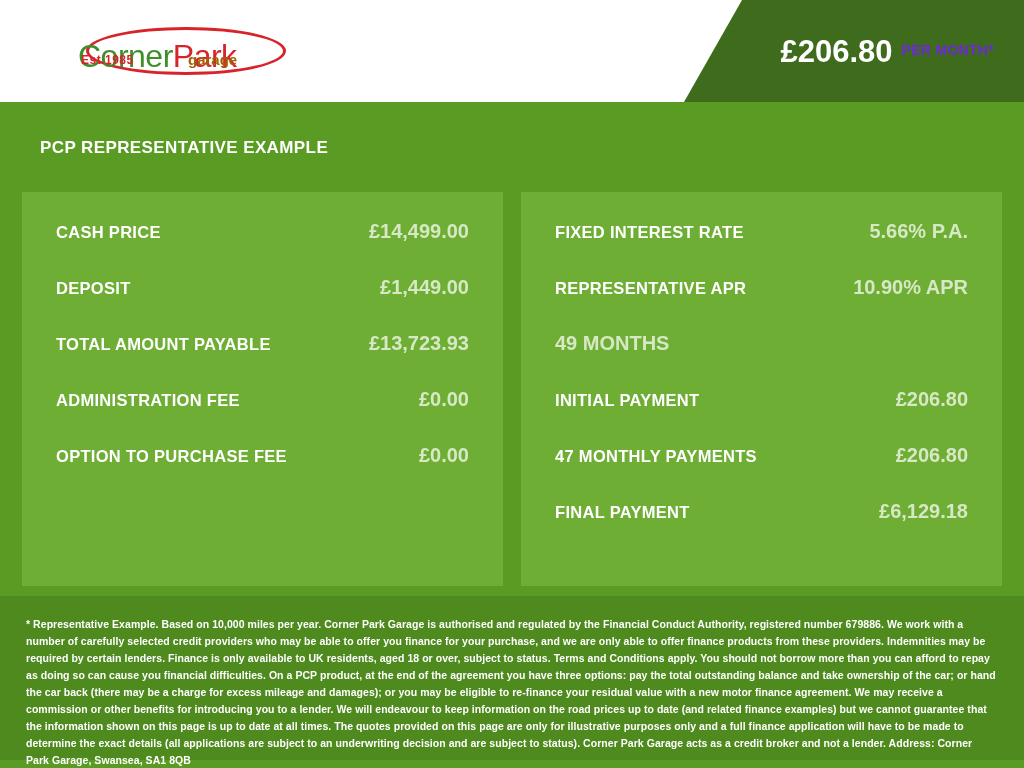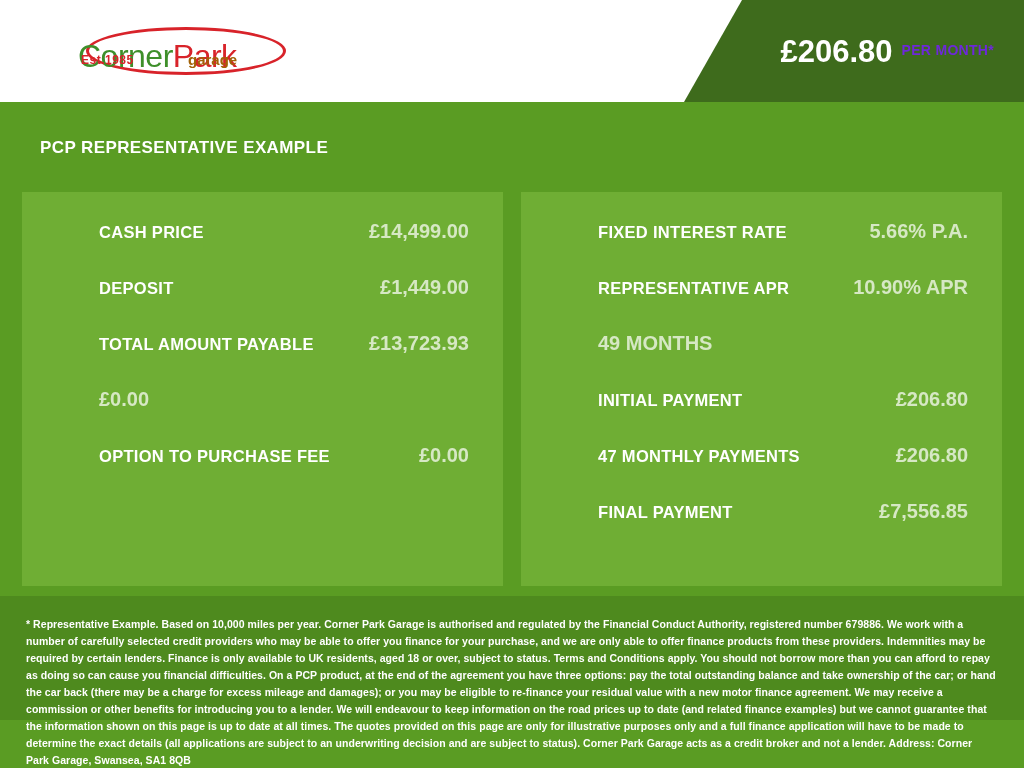--- a/index.html
+++ b/index.html
@@ -128,21 +128,20 @@
   .panel {
     width: 481px;
     background: #6fae34;
     padding: 28px 34px 30px 34px;
   }
   .row {
     display: flex;
     align-items: baseline;
     justify-content: space-between;
     height: 56px;
-    margin-left: 43px;
   }
   .row-label {
     color: #ffffff;
     font-size: 16.5px;
     font-weight: bold;
     letter-spacing: 0.3px;
     white-space: nowrap;
   }
   .row-value {
     color: #d6e8c4;
@@ -150,21 +149,21 @@
     font-weight: bold;
     white-space: nowrap;
   }
 
   
   .disclaimer {
     position: absolute;
     left: 0;
     top: 596px;
     width: 1024px;
-    height: 124px;
+    height: 164px;
     background: #4e8a1e;
     padding: 20px 26px 0 26px;
   }
   .disclaimer p {
     color: #ffffff;
     font-size: 10.5px;
     line-height: 1.62;
     font-weight: bold;
     letter-spacing: 0.05px;
   }
@@ -203,20 +202,21 @@
       </div>
       <div class="row">
         <span class="row-label">DEPOSIT</span>
         <span class="row-value">£1,449.00</span>
       </div>
       <div class="row">
         <span class="row-label">TOTAL AMOUNT PAYABLE</span>
         <span class="row-value">£13,723.93</span>
       </div>
       <div class="row">
+        <span class="row-label">ADMINISTRATION FEE</span>
         <span class="row-value">£0.00</span>
       </div>
       <div class="row">
         <span class="row-label">OPTION TO PURCHASE FEE</span>
         <span class="row-value">£0.00</span>
       </div>
     </div>
 
     <div class="panel">
       <div class="row">
@@ -233,21 +233,21 @@
       <div class="row">
         <span class="row-label">INITIAL PAYMENT</span>
         <span class="row-value">£206.80</span>
       </div>
       <div class="row">
         <span class="row-label">47 MONTHLY PAYMENTS</span>
         <span class="row-value">£206.80</span>
       </div>
       <div class="row">
         <span class="row-label">FINAL PAYMENT</span>
-        <span class="row-value">£7,556.85</span>
+        <span class="row-value">£6,129.18</span>
       </div>
     </div>
 
   </div>
 
   <div class="disclaimer">
     <p>* Representative Example. Based on 10,000 miles per year. Corner Park Garage is authorised and regulated by the Financial Conduct Authority, registered number 679886. We work with a number of carefully selected credit providers who may be able to offer you finance for your purchase, and we are only able to offer finance products from these providers. Indemnities may be required by certain lenders. Finance is only available to UK residents, aged 18 or over, subject to status. Terms and Conditions apply. You should not borrow more than you can afford to repay as doing so can cause you financial difficulties. On a PCP product, at the end of the agreement you have three options: pay the total outstanding balance and take ownership of the car; or hand the car back (there may be a charge for excess mileage and damages); or you may be eligible to re-finance your residual value with a new motor finance agreement. We may receive a commission or other benefits for introducing you to a lender. We will endeavour to keep information on the road prices up to date (and related finance examples) but we cannot guarantee that the information shown on this page is up to date at all times. The quotes provided on this page are only for illustrative purposes only and a full finance application will have to be made to determine the exact details (all applications are subject to an underwriting decision and are subject to status). Corner Park Garage acts as a credit broker and not a lender. Address: Corner Park Garage, Swansea, SA1 8QB</p>
   </div>
 
 </div>

